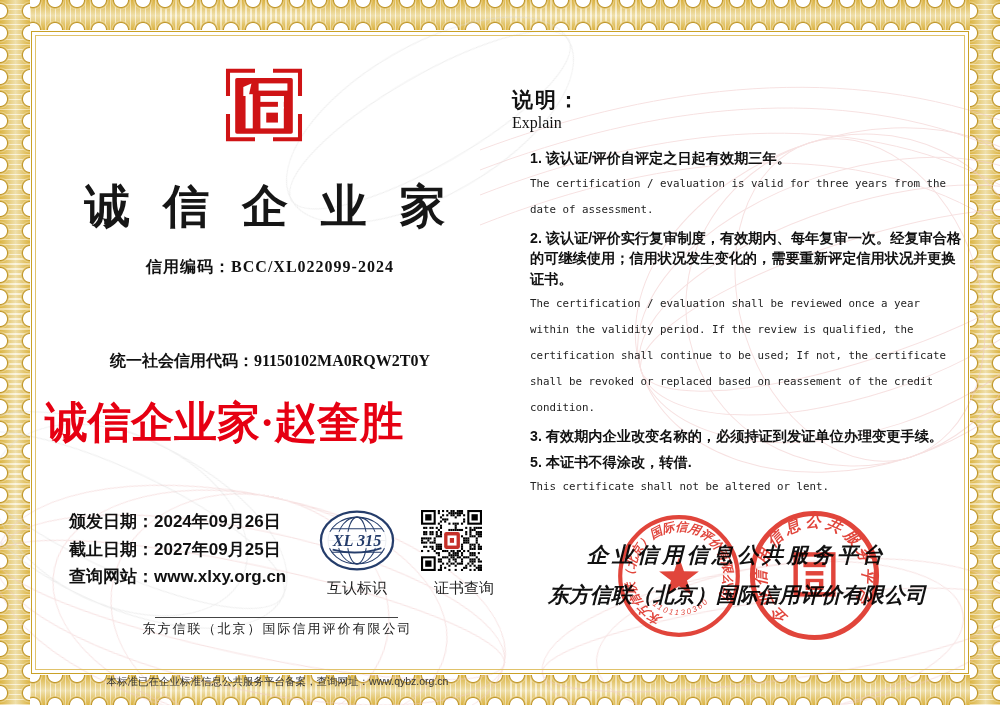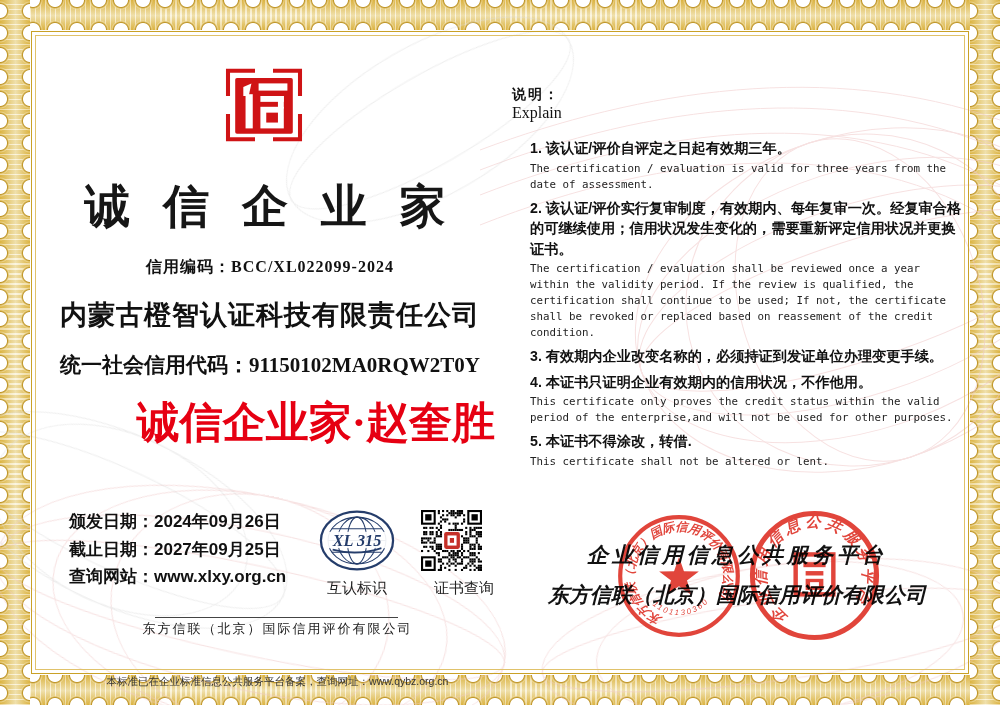--- a/index.html
+++ b/index.html
@@ -32,40 +32,40 @@
   .guilloche{position:absolute;inset:0;z-index:1;}
 
   
   .left-col{position:absolute;left:55px;top:0;width:430px;height:680px;z-index:3;}
   .logo{position:absolute;left:163px;top:60px;width:92px;height:90px;}
   .title{position:absolute;left:0;top:176px;width:100%;text-align:center;font-size:46px;font-weight:bold;
          letter-spacing:10px;color:#161616;white-space:nowrap;}
   .credit-line{position:absolute;left:0;top:257px;width:100%;text-align:center;font-size:16px;font-weight:bold;
          font-family:"Liberation Serif","DejaVu Serif",serif;letter-spacing:1px;}
   .company{position:absolute;left:0;top:297px;width:100%;text-align:center;font-size:27px;font-weight:bold;letter-spacing:1px;}
-  .uscc-line{position:absolute;left:0;top:351px;width:100%;text-align:center;font-size:21px;font-weight:bold;
+  .uscc-line{position:absolute;left:0;top:351px;width:100%;text-align:center;font-size:16px;font-weight:bold;
          font-family:"Liberation Serif","DejaVu Serif",serif;}
-  .honoree{position:absolute;left:-10px;top:394px;width:450px;text-align:right;font-size:43px;font-weight:bold;
+  .honoree{position:absolute;left:-10px;top:394px;width:450px;text-align:left;font-size:43px;font-weight:bold;
          color:#e60012;white-space:nowrap;font-family:"Liberation Serif","DejaVu Serif",serif;}
   .meta{position:absolute;left:14px;top:508px;font-size:17px;font-weight:bold;line-height:27.5px;}
   .xl315{position:absolute;left:263px;top:509px;width:78px;height:63px;}
   .badge-label{position:absolute;width:110px;text-align:center;font-size:15px;color:#222;top:579px;}
   .label-xl{left:247px;} .label-qr{left:354px;}
   .qr{position:absolute;left:366px;top:510px;width:61px;height:61px;}
   .issuer-rule{position:absolute;left:100px;top:617px;width:243px;border-top:1px solid #444;}
   .issuer-line{position:absolute;left:0;top:620px;width:445px;text-align:center;font-size:13px;color:#222;letter-spacing:2px;}
   .filing-line{position:absolute;left:-15px;top:675px;width:475px;text-align:center;font-size:10.5px;color:#333;}
 
   
   .right-col{position:absolute;left:512px;top:86px;width:450px;z-index:3;}
-  .explain-h{font-size:14px;font-weight:bold;letter-spacing:2px;}
+  .explain-h{font-size:21px;font-weight:bold;letter-spacing:2px;}
   .explain-sub{font-size:16px;font-family:Liberation Serif, serif;margin-top:0;}
   .exp-items{margin-top:16px;margin-left:18px;}
   .exp-cn{font-size:14.2px;font-weight:bold;line-height:20.5px;margin-top:5px;}
-  .exp-en{font-size:10.8px;font-family:"DejaVu Sans Mono","Liberation Mono",monospace;line-height:16px;color:#222;margin-top:2px;}
+  .exp-en{font-size:10.8px;font-family:"DejaVu Sans Mono","Liberation Mono",monospace;line-height:26px;color:#222;margin-top:2px;}
 
   
   .footer-right{position:absolute;left:512px;top:0;width:450px;height:617px;z-index:3;font-style:italic;}
   .platform-line{position:absolute;left:0;top:541px;width:100%;text-align:center;font-size:21px;font-weight:bold;letter-spacing:4px;white-space:nowrap;}
   .issuer-line2{position:absolute;left:-10px;top:581px;width:470px;text-align:center;font-size:21px;font-weight:bold;white-space:nowrap;}
   .seal{position:absolute;mix-blend-mode:multiply;opacity:.88;}
   .seal-left{left:104px;top:513px;width:126px;height:126px;}
   .seal-right{left:236px;top:509px;width:133px;height:133px;}
 </style>
 </head>
@@ -140,21 +140,20 @@
       </g>
       <rect x="52.5" y="58.5" width="13" height="11" fill="#cf1315"></rect>
     </svg>
 
     <div class="title">诚 信 企 业 家</div>
 
     <div class="credit-line">
       <span>信用编码：</span><span>BCC/XL022099-2024</span>
     </div>
 
-    <div class="company">内蒙古橙智认证科技有限责任公司</div>
 
     <div class="uscc-line">
       <span>统一社会信用代码：</span><span>91150102MA0RQW2T0Y</span>
     </div>
 
     <div class="honoree">诚信企业家·赵奎胜</div>
 
     <div class="meta">
       <div><span>颁发日期：</span><span>2024年09月26日</span></div>
       <div><span>截止日期：</span><span>2027年09月25日</span></div>
@@ -469,24 +468,20 @@
         <div class="exp-en">The certification / evaluation is valid for three years from the date of assessment.</div>
       </div>
       <div>
         <div class="exp-cn">2. 该认证/评价实行复审制度，有效期内、每年复审一次。经复审合格的可继续使用；信用状况发生变化的，需要重新评定信用状况并更换证书。</div>
         <div class="exp-en">The certification / evaluation shall be reviewed once a year within the validity period. If the review is qualified,  the certification shall continue to be used; If not, the certificate shall be revoked or replaced based on reassement of the credit condition.</div>
       </div>
       <div>
         <div class="exp-cn">3. 有效期内企业改变名称的，必须持证到发证单位办理变更手续。</div>
       </div>
       <div>
-        <div class="exp-cn">4. 本证书只证明企业有效期内的信用状况，不作他用。</div>
-        <div class="exp-en">This certificate only proves the credit status within the valid period of the enterprise,and will not be used for other purposes.</div>
-      </div>
-      <div>
         <div class="exp-cn">5. 本证书不得涂改，转借.</div>
         <div class="exp-en">This certificate shall not be altered or lent.</div>
       </div>
     </div>
   </div>
 
   <div class="footer-right">
     <div class="platform-line">企业信用信息公共服务平台</div>
     <div class="issuer-line2">东方信联（北京）国际信用评价有限公司</div>
 

